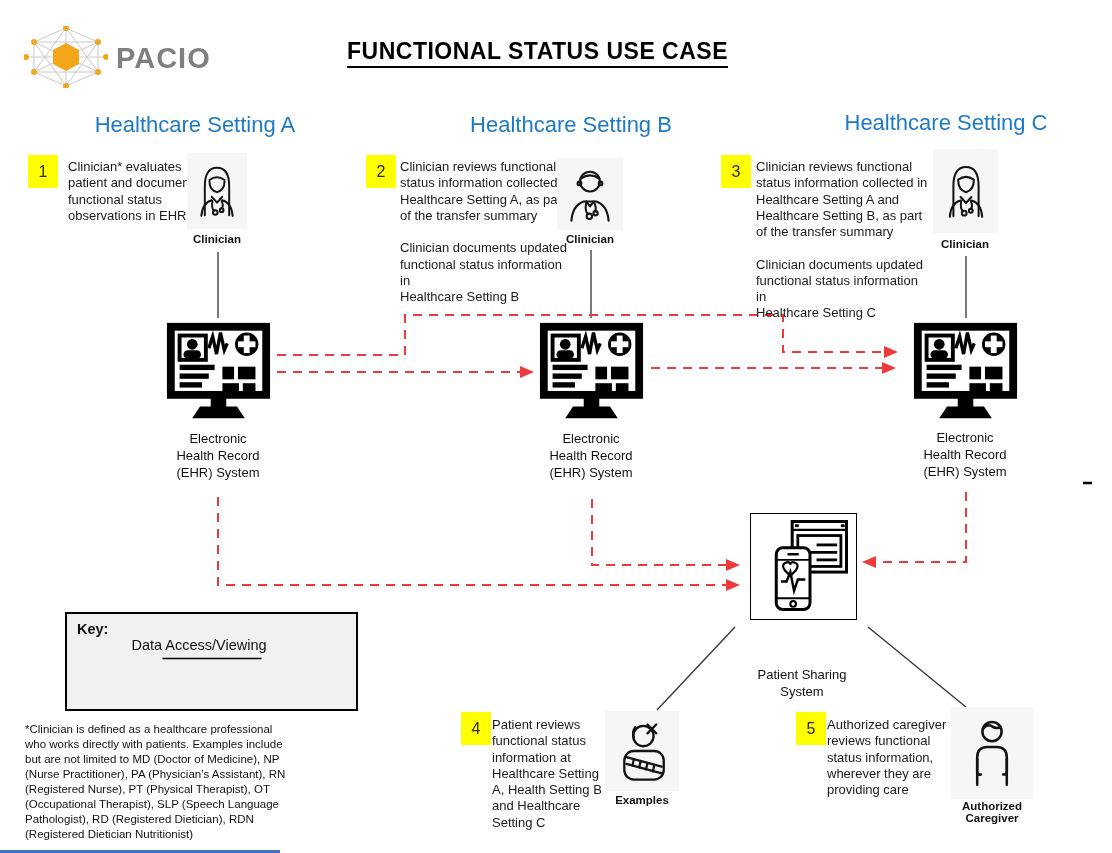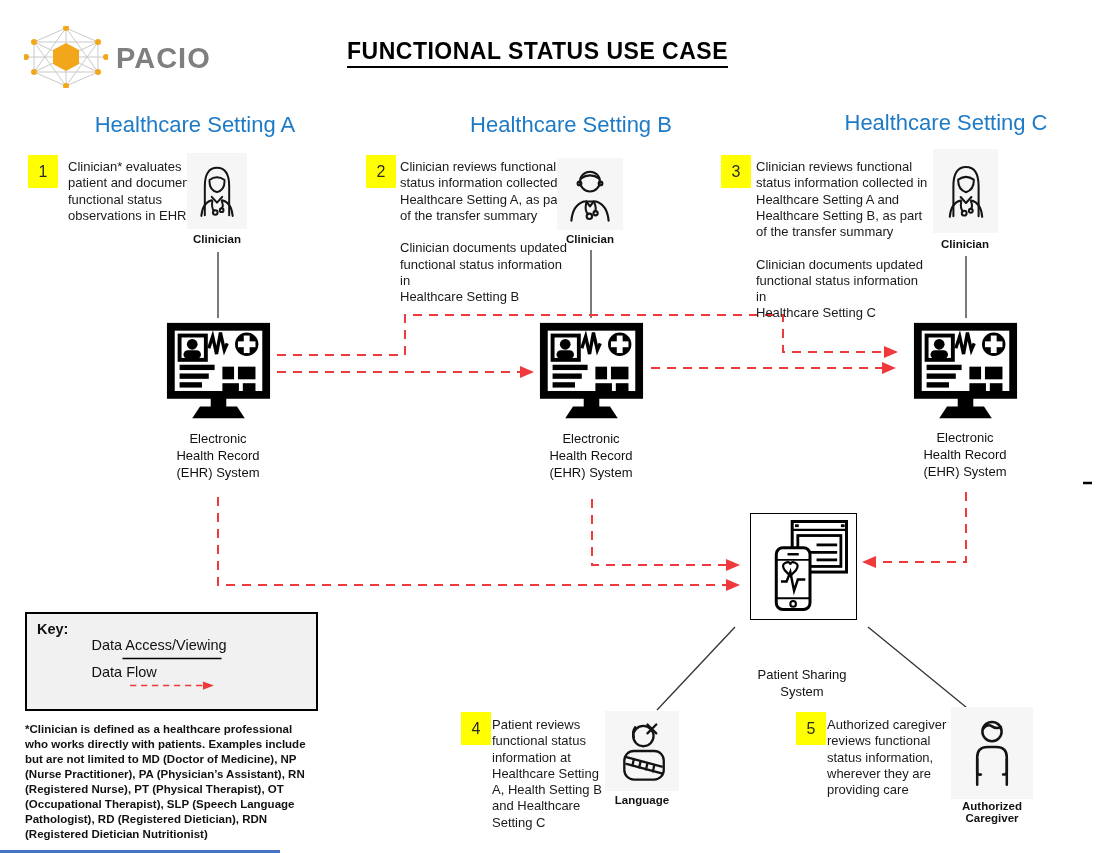--- a/index.html
+++ b/index.html
@@ -11,25 +11,25 @@
   .logo-text{font-size:29px;font-weight:bold;color:var(--logo-gray);letter-spacing:1px;}
   .setting-heading{font-size:22px;color:var(--blue);white-space:nowrap;text-align:center;width:300px;}
   .step-badge{width:30px;height:33px;background:var(--yellow);display:flex;align-items:center;
               justify-content:center;font-size:16px;color:#2b2b2b;}
   .note{font-size:13px;line-height:1.25;white-space:pre-line;color:#1a1a1a;}
   .actor-tile{background:#f6f6f6;display:flex;align-items:center;justify-content:center;}
   .actor-label{font-size:11.5px;font-weight:bold;text-align:center;white-space:pre-line;}
   .ehr-label{font-size:13px;text-align:center;line-height:1.3;white-space:pre-line;width:140px;}
   .pss-box{width:105px;height:105px;border:1.5px solid #000;background:#fff;}
   .pss-label{font-size:13px;text-align:center;line-height:1.3;white-space:pre-line;width:120px;margin-top:44px;}
-  .key-box{width:293px;height:99px;background:#f1f1f1;border:2px solid #000;box-sizing:border-box;padding:7px 10px;}
+  .key-box{width:293px;height:99px;background:#f1f1f1;border:2px solid #000;box-sizing:border-box;padding:7px 10px;margin-left:40px;}
   .key-title{font-size:14.5px;font-weight:bold;}
   .key-row{display:flex;align-items:center;font-size:14.5px;height:27px;flex-direction:column;}
   .key-row .lbl{width:160px;}
-  .footnote{font-size:11.5px;line-height:1.3;white-space:pre-line;width:305px;color:#111;font-weight:bold;}
+  .footnote{font-size:11.5px;line-height:1.3;white-space:pre-line;width:305px;color:#111;}
   .connectors{position:absolute;left:0;top:0;pointer-events:none;}
   .flow{stroke:var(--red);stroke-width:2;fill:none;stroke-dasharray:9 7;}
   .flow-head{fill:var(--red);stroke:none;}
   .solid-link{stroke:#333;stroke-width:1.3;}
   .icon-line{stroke:#141414;fill:none;stroke-width:3.4;stroke-linecap:round;stroke-linejoin:round;}
   .bottom-bar{position:absolute;left:0;bottom:0;width:280px;height:3px;background:#4472c4;}
 </style>
 </head>
 <body>
 
@@ -253,21 +253,21 @@
 information at
 Healthcare Setting
 A, Health Setting B
 and Healthcare
 Setting C</div>
   <div class="abs actor-tile" style="left:605px;top:711px;width:74px;height:80px">
     <svg width="68" height="74" viewBox="0 0 100 100">
         <use href="#sym-patient"></use>
       </svg>
   </div>
-  <div class="abs actor-label" style="left:607px;top:794px;width:70px">Language</div>
+  <div class="abs actor-label" style="left:607px;top:794px;width:70px">Examples</div>
 
   <div class="abs step-badge" style="left:796px;top:712px">5</div>
   <div class="abs note" style="left:827px;top:717px;width:135px">Authorized caregiver
 reviews functional
 status information,
 wherever they are
 providing care</div>
   <div class="abs actor-tile" style="left:951px;top:707px;width:82px;height:92px">
     <svg width="74" height="84" viewBox="0 0 100 100">
         <use href="#sym-caregiver"></use>
@@ -277,27 +277,20 @@
 Caregiver</div>
 
   <div class="abs key-box" style="left:25px;top:612px">
     <div class="key-title">Key:</div>
     <div class="key-row">
       <span class="lbl">Data Access/Viewing</span>
       <svg width="112" height="12" viewBox="0 0 112 12">
         <line x1="2" y1="6" x2="110" y2="6" stroke="#000" stroke-width="1.6"></line>
       </svg>
     </div>
-    <div class="key-row">
-      <span class="lbl">Data Flow</span>
-      <svg width="126" height="16" viewBox="0 0 126 16">
-        <line class="flow" x1="2" y1="8" x2="108" y2="8"></line>
-        <polygon class="flow-head" points="108,2 124,8 108,14"></polygon>
-      </svg>
-    </div>
   </div>
 
   <div class="abs footnote" style="left:25px;top:722px">*Clinician is defined as a healthcare professional
 who works directly with patients. Examples include
 but are not limited to MD (Doctor of Medicine), NP
 (Nurse Practitioner), PA (Physician’s Assistant), RN
 (Registered Nurse), PT (Physical Therapist), OT
 (Occupational Therapist), SLP (Speech Language
 Pathologist), RD (Registered Dietician), RDN
 (Registered Dietician Nutritionist)</div>

